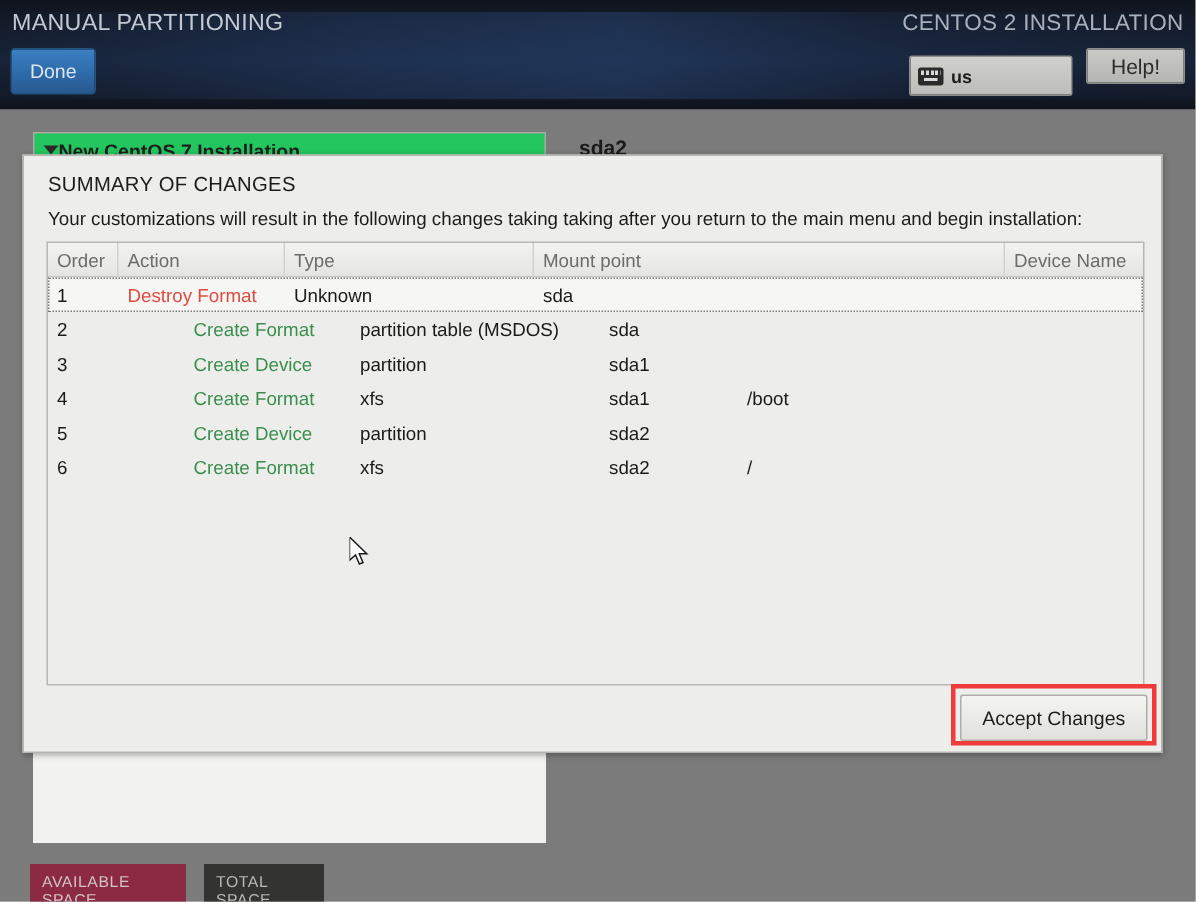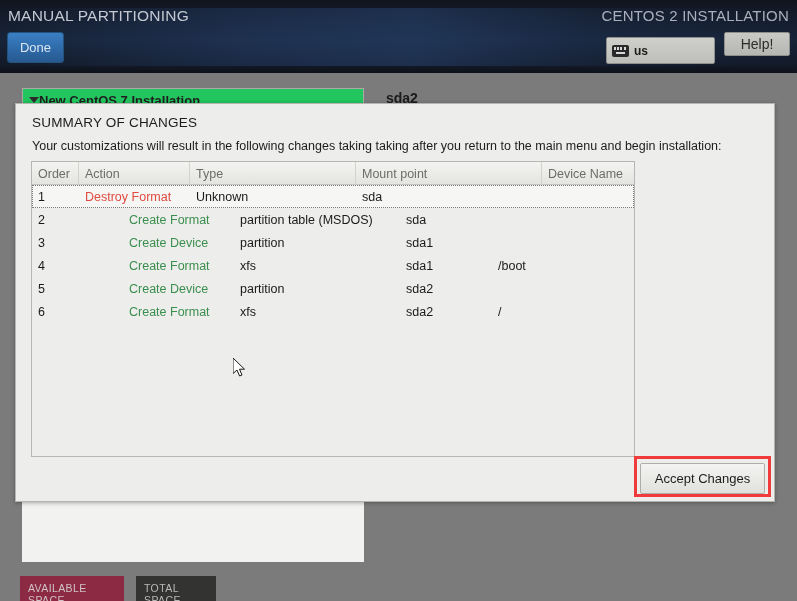--- a/index.html
+++ b/index.html
@@ -116,21 +116,21 @@
     position: absolute; left: 16px; top: 11px;
     font-size: 13.5px; color: #1c1c1c; letter-spacing: .2px;
   }
   .modal-desc {
     position: absolute; left: 16px; top: 35px;
     font-size: 12.5px; color: #1c1c1c; white-space: nowrap;
   }
 
   .table-frame {
     position: absolute; left: 15px; top: 57px;
-    width: 604px; height: 296px;
+    width: 732px; height: 296px;
     background: #ededeb;
     border: 1px solid #b6b6b2;
   }
   .thead {
     display: flex; height: 23px;
     background: linear-gradient(180deg, #f3f3f1 0%, #e4e4e1 100%);
     border-bottom: 1px solid #c3c3bf;
   }
   .thead .th {
     font-size: 12.5px; color: #6c6c6a;

